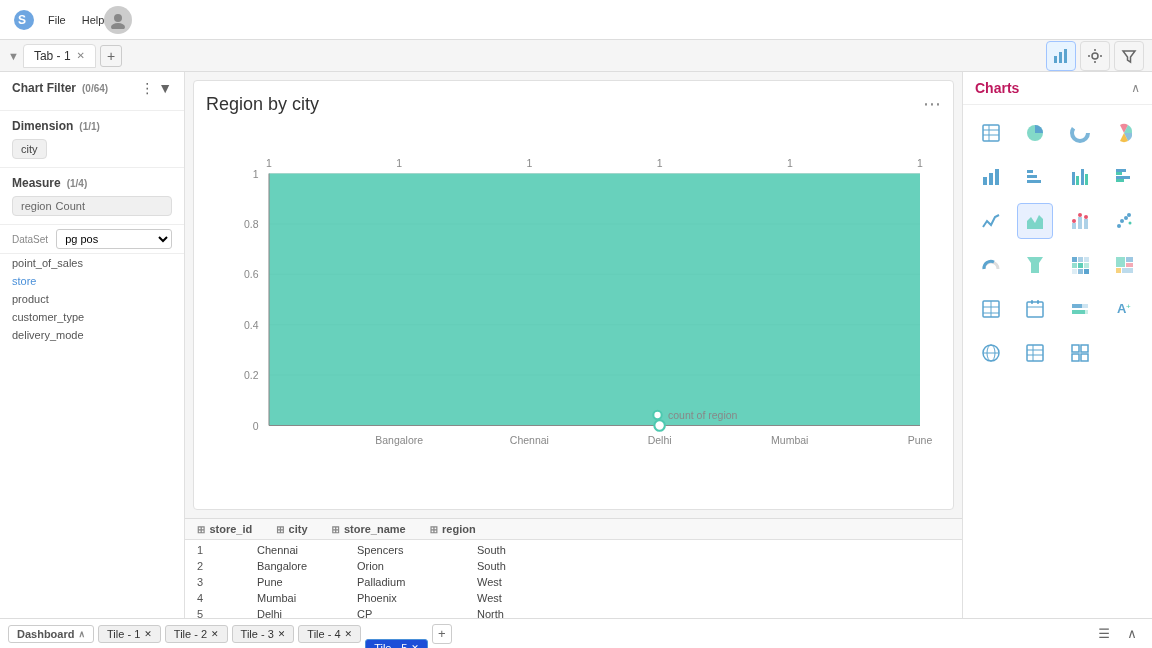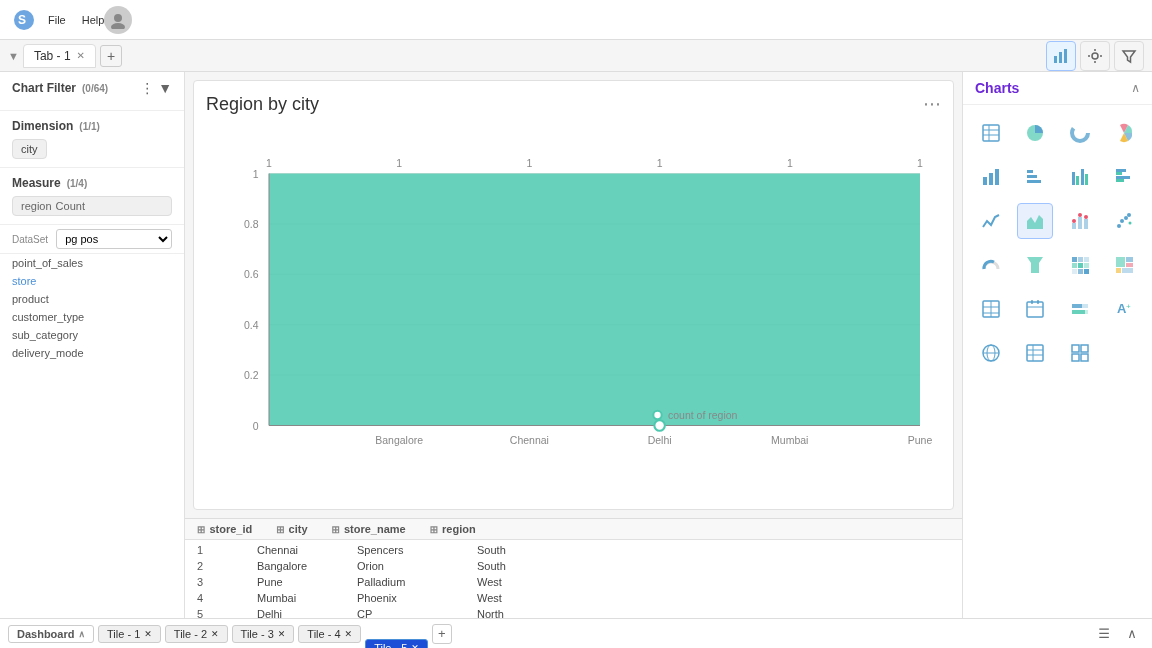--- a/index.html
+++ b/index.html
@@ -58,21 +58,21 @@
     .table-col-header { display: flex; align-items: center; gap: 4px; font-size: 11px; color: #555; font-weight: 600; }
     .table-col-icon { font-size: 10px; color: #888; }
     .table-body { padding: 2px 0; }
     .table-row-data { display: flex; align-items: center; padding: 2px 12px; gap: 0; font-size: 11px; color: #444; }
     .table-cell { min-width: 80px; }
     .table-cell.num { min-width: 60px; color: #555; }
 
     
     .right-panel { width: 190px; background: #fff; border-left: 1px solid #e0e0e0; display: flex; flex-direction: column; overflow: hidden; }
     .right-header { display: flex; align-items: center; justify-content: space-between; padding: 8px 12px; border-bottom: 1px solid #eee; }
-    .right-title { font-size: 14px; font-weight: 600; color: #6d28d9; }
+    .right-title { font-size: 14px; font-weight: 600; color: #be185d; }
     .right-toggle { cursor: pointer; color: #888; }
     .charts-grid { display: grid; grid-template-columns: repeat(4, 1fr); gap: 8px; padding: 10px 10px; }
     .chart-icon-btn { width: 36px; height: 36px; display: flex; align-items: center; justify-content: center; border-radius: 4px; cursor: pointer; border: 1px solid transparent; color: #5ba4cf; font-size: 16px; }
 
     
     .bottombar { display: flex; align-items: center; background: #fff; border-top: 1px solid #ddd; padding: 0 8px; height: 30px; position: absolute; bottom: 0; left: 0; right: 0; }
     .bottom-tab { display: flex; align-items: center; background: #f0f0f0; border: 1px solid #ccc; border-radius: 3px; padding: 2px 8px; font-size: 11px; cursor: pointer; gap: 4px; margin-right: 4px; }
     .bottom-tab.dashboard { background: none; color: #555; font-weight: 700; }
     .bottom-tab.active { background: #1d4ed8; color: #fff; border-color: #4a90d9; margin-top: 29px; }
     .bottom-tab-close { font-size: 9px; cursor: pointer; }
@@ -179,21 +179,20 @@
         <span class="dataset-label" style="padding:0; font-size:10px; color:#888;">DataSet</span>
         <select style="font-size:11px; border:1px solid #ccc; border-radius:3px; padding:2px 4px; background:#fff; margin-left:4px;">
           <option>pg pos</option>
         </select>
       </div>
       <div class="dataset-items">
         <div class="dataset-item">point_of_sales</div>
         <div class="dataset-item active">store</div>
         <div class="dataset-item">product</div>
         <div class="dataset-item">customer_type</div>
-        <div class="dataset-item">sub_category</div>
         <div class="dataset-item">delivery_mode</div>
       </div>
     </div>
   </div>
 
   <div class="center">
     <div class="chart-container">
       <div class="chart-header">
         <div class="chart-title">Region by city</div>
         <span class="chart-more">⋯</span>

